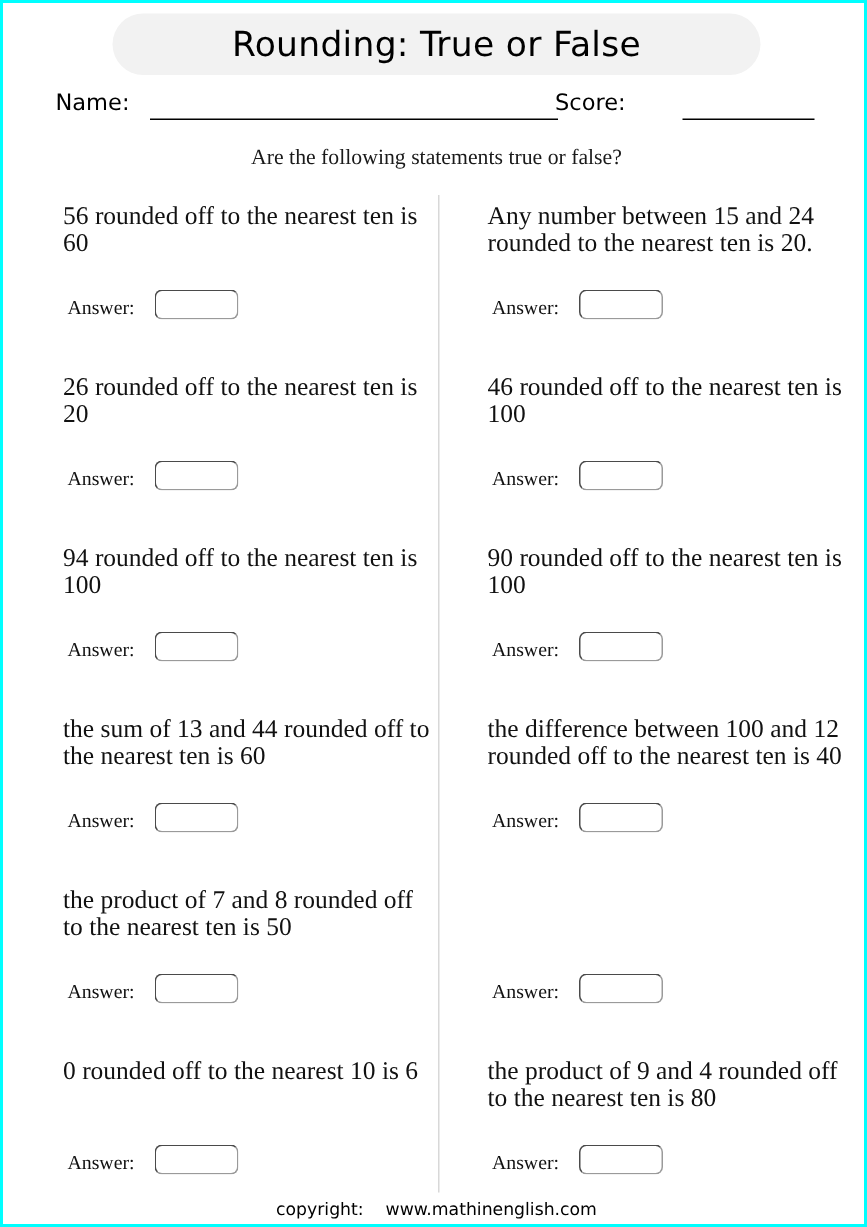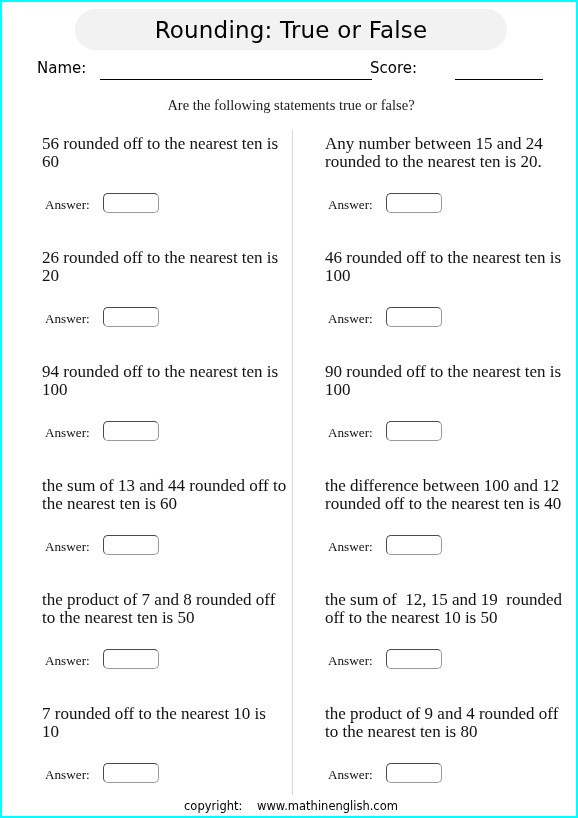--- a/index.html
+++ b/index.html
@@ -196,21 +196,21 @@
       </div>
     </div>
     <div class="qitem">
       <div class="qtext">the product of 7 and 8 rounded off to the nearest ten is 50</div>
       <div class="answer-row">
         <span class="answer-label">Answer:</span>
         <span class="answer-box"></span>
       </div>
     </div>
     <div class="qitem">
-      <div class="qtext">7 rounded off to the nearest 10 is 10</div>
+      <div class="qtext">0 rounded off to the nearest 10 is 6</div>
       <div class="answer-row">
         <span class="answer-label">Answer:</span>
         <span class="answer-box"></span>
       </div>
     </div>
   </div>
 
   <div class="col col-right">
     <div class="qitem">
       <div class="qtext">Any number between 15 and 24 rounded to the nearest ten is 20.</div>
@@ -234,21 +234,20 @@
       </div>
     </div>
     <div class="qitem">
       <div class="qtext">the difference between 100 and 12 rounded off to the nearest ten is 40</div>
       <div class="answer-row">
         <span class="answer-label">Answer:</span>
         <span class="answer-box"></span>
       </div>
     </div>
     <div class="qitem">
-      <div class="qtext">the sum of  12, 15 and 19  rounded off to the nearest 10 is 50</div>
       <div class="answer-row">
         <span class="answer-label">Answer:</span>
         <span class="answer-box"></span>
       </div>
     </div>
     <div class="qitem">
       <div class="qtext">the product of 9 and 4 rounded off to the nearest ten is 80</div>
       <div class="answer-row">
         <span class="answer-label">Answer:</span>
         <span class="answer-box"></span>

